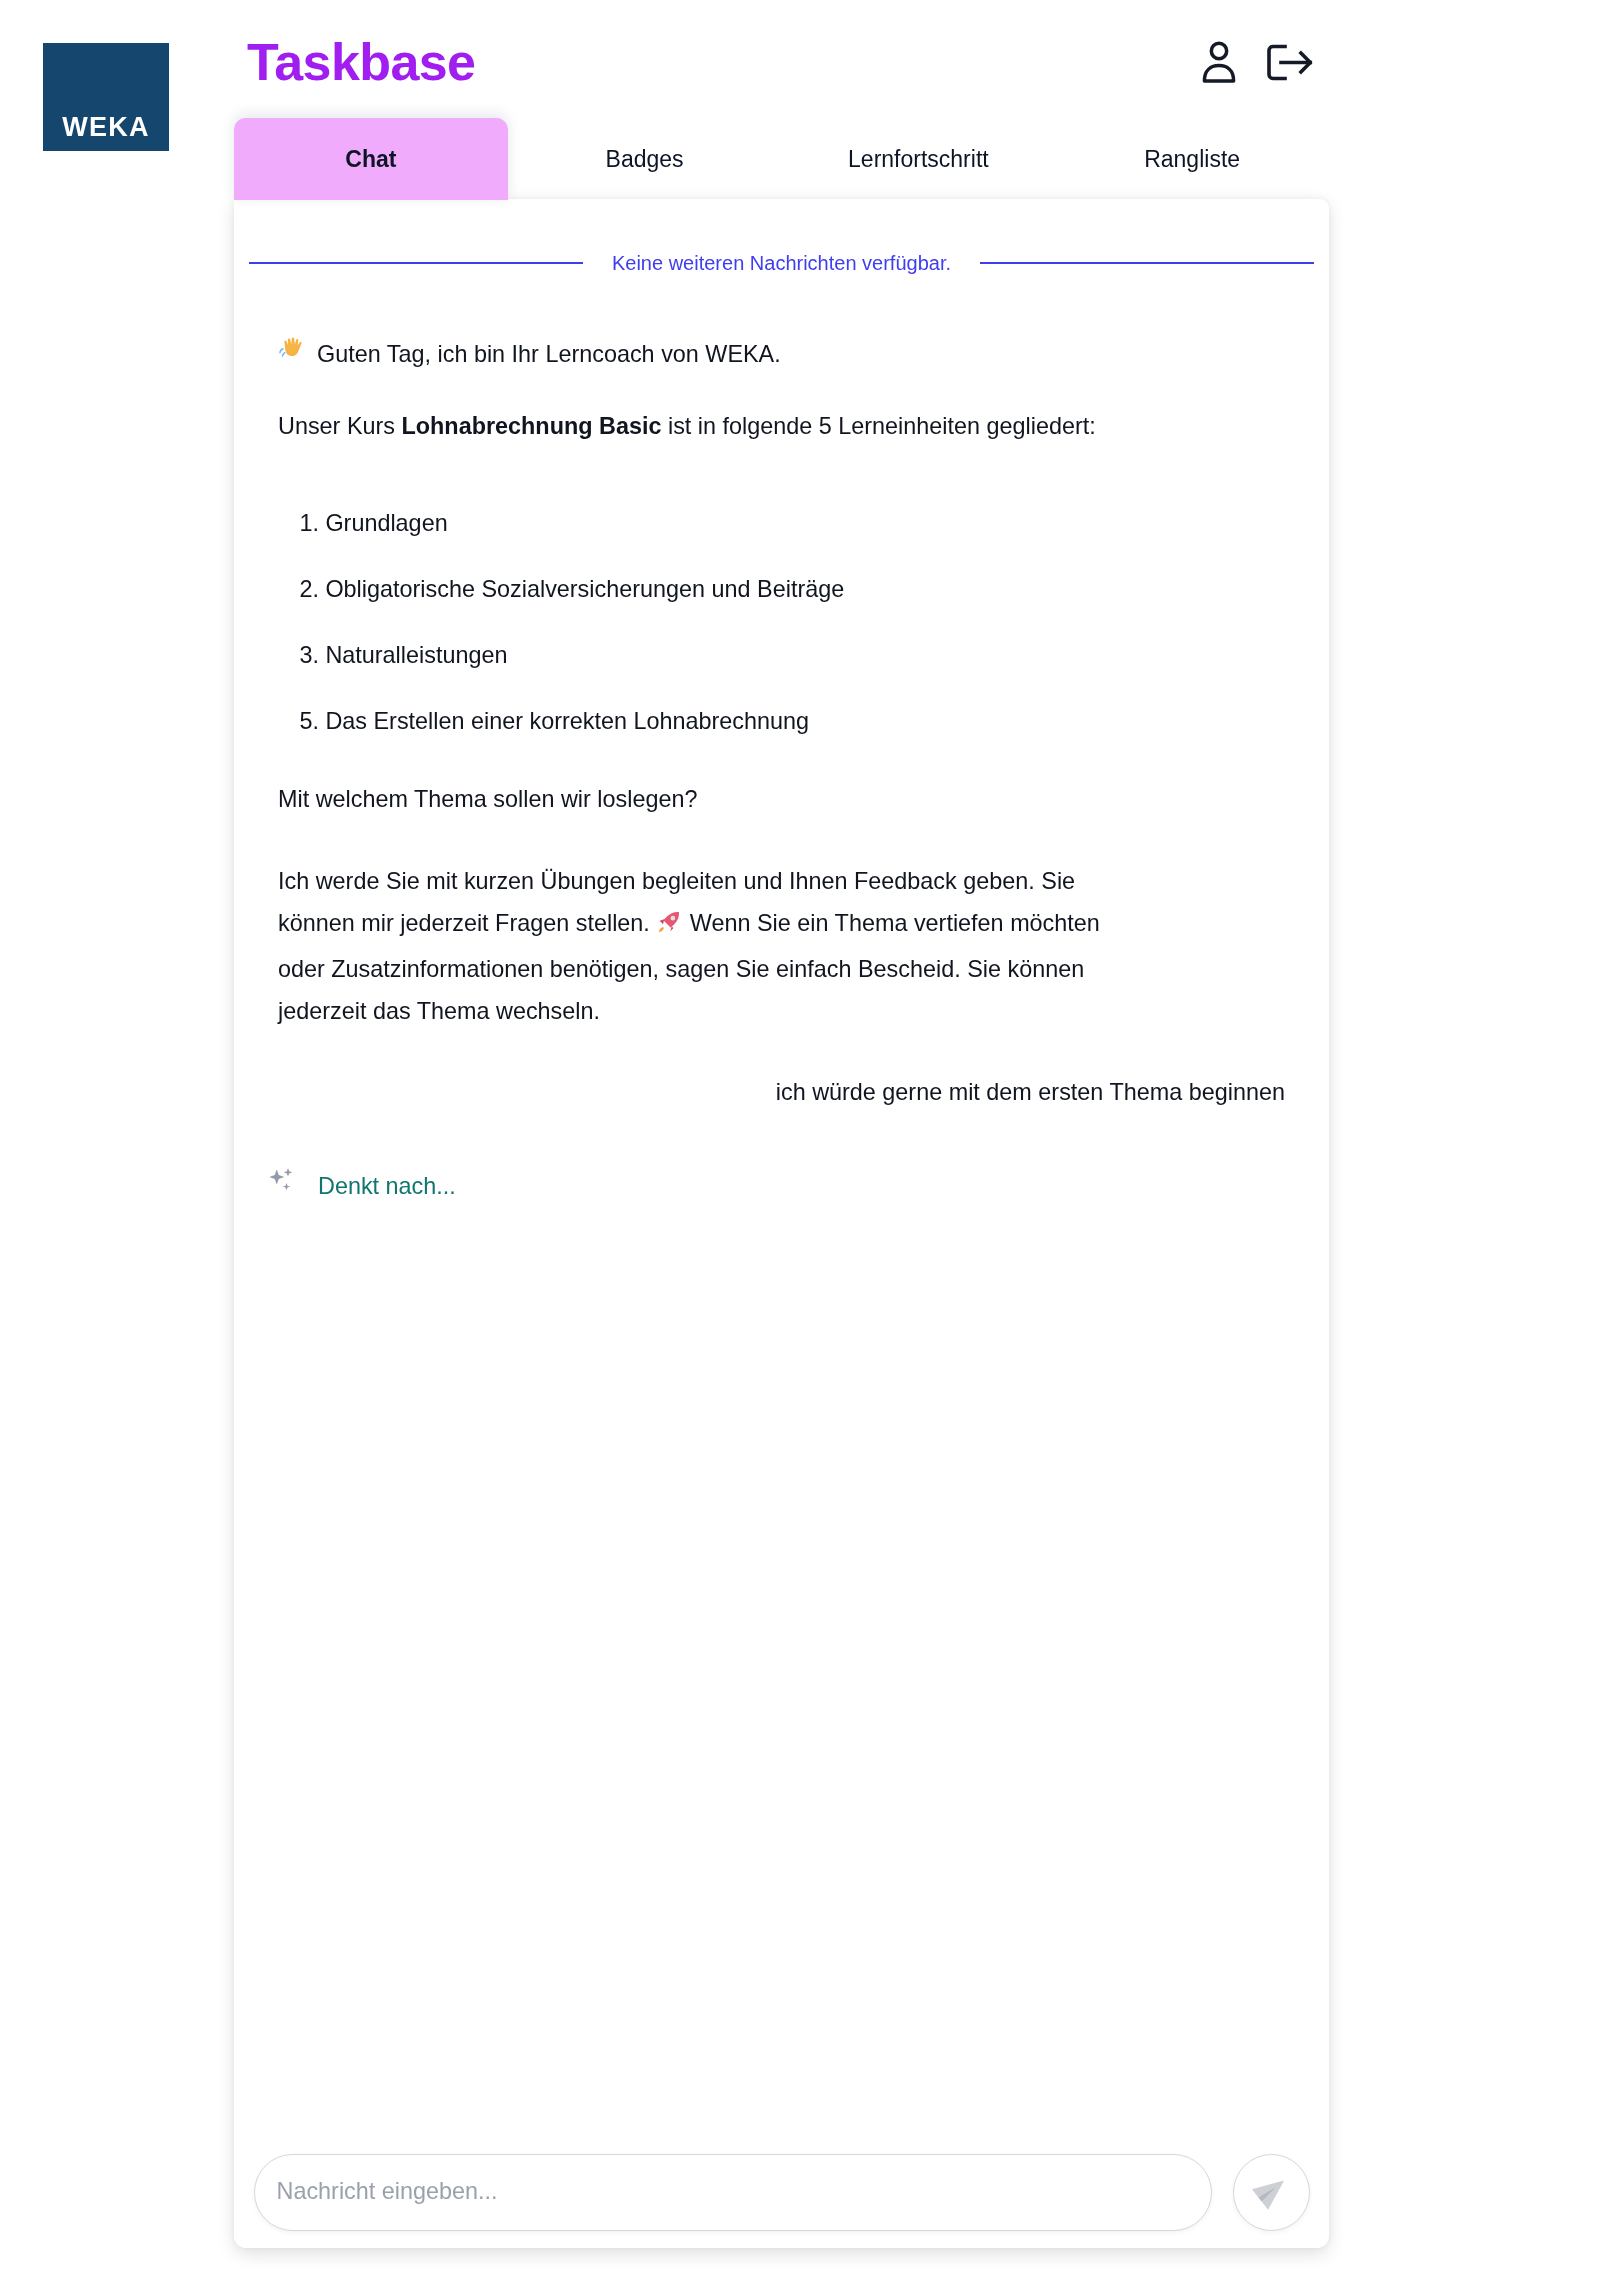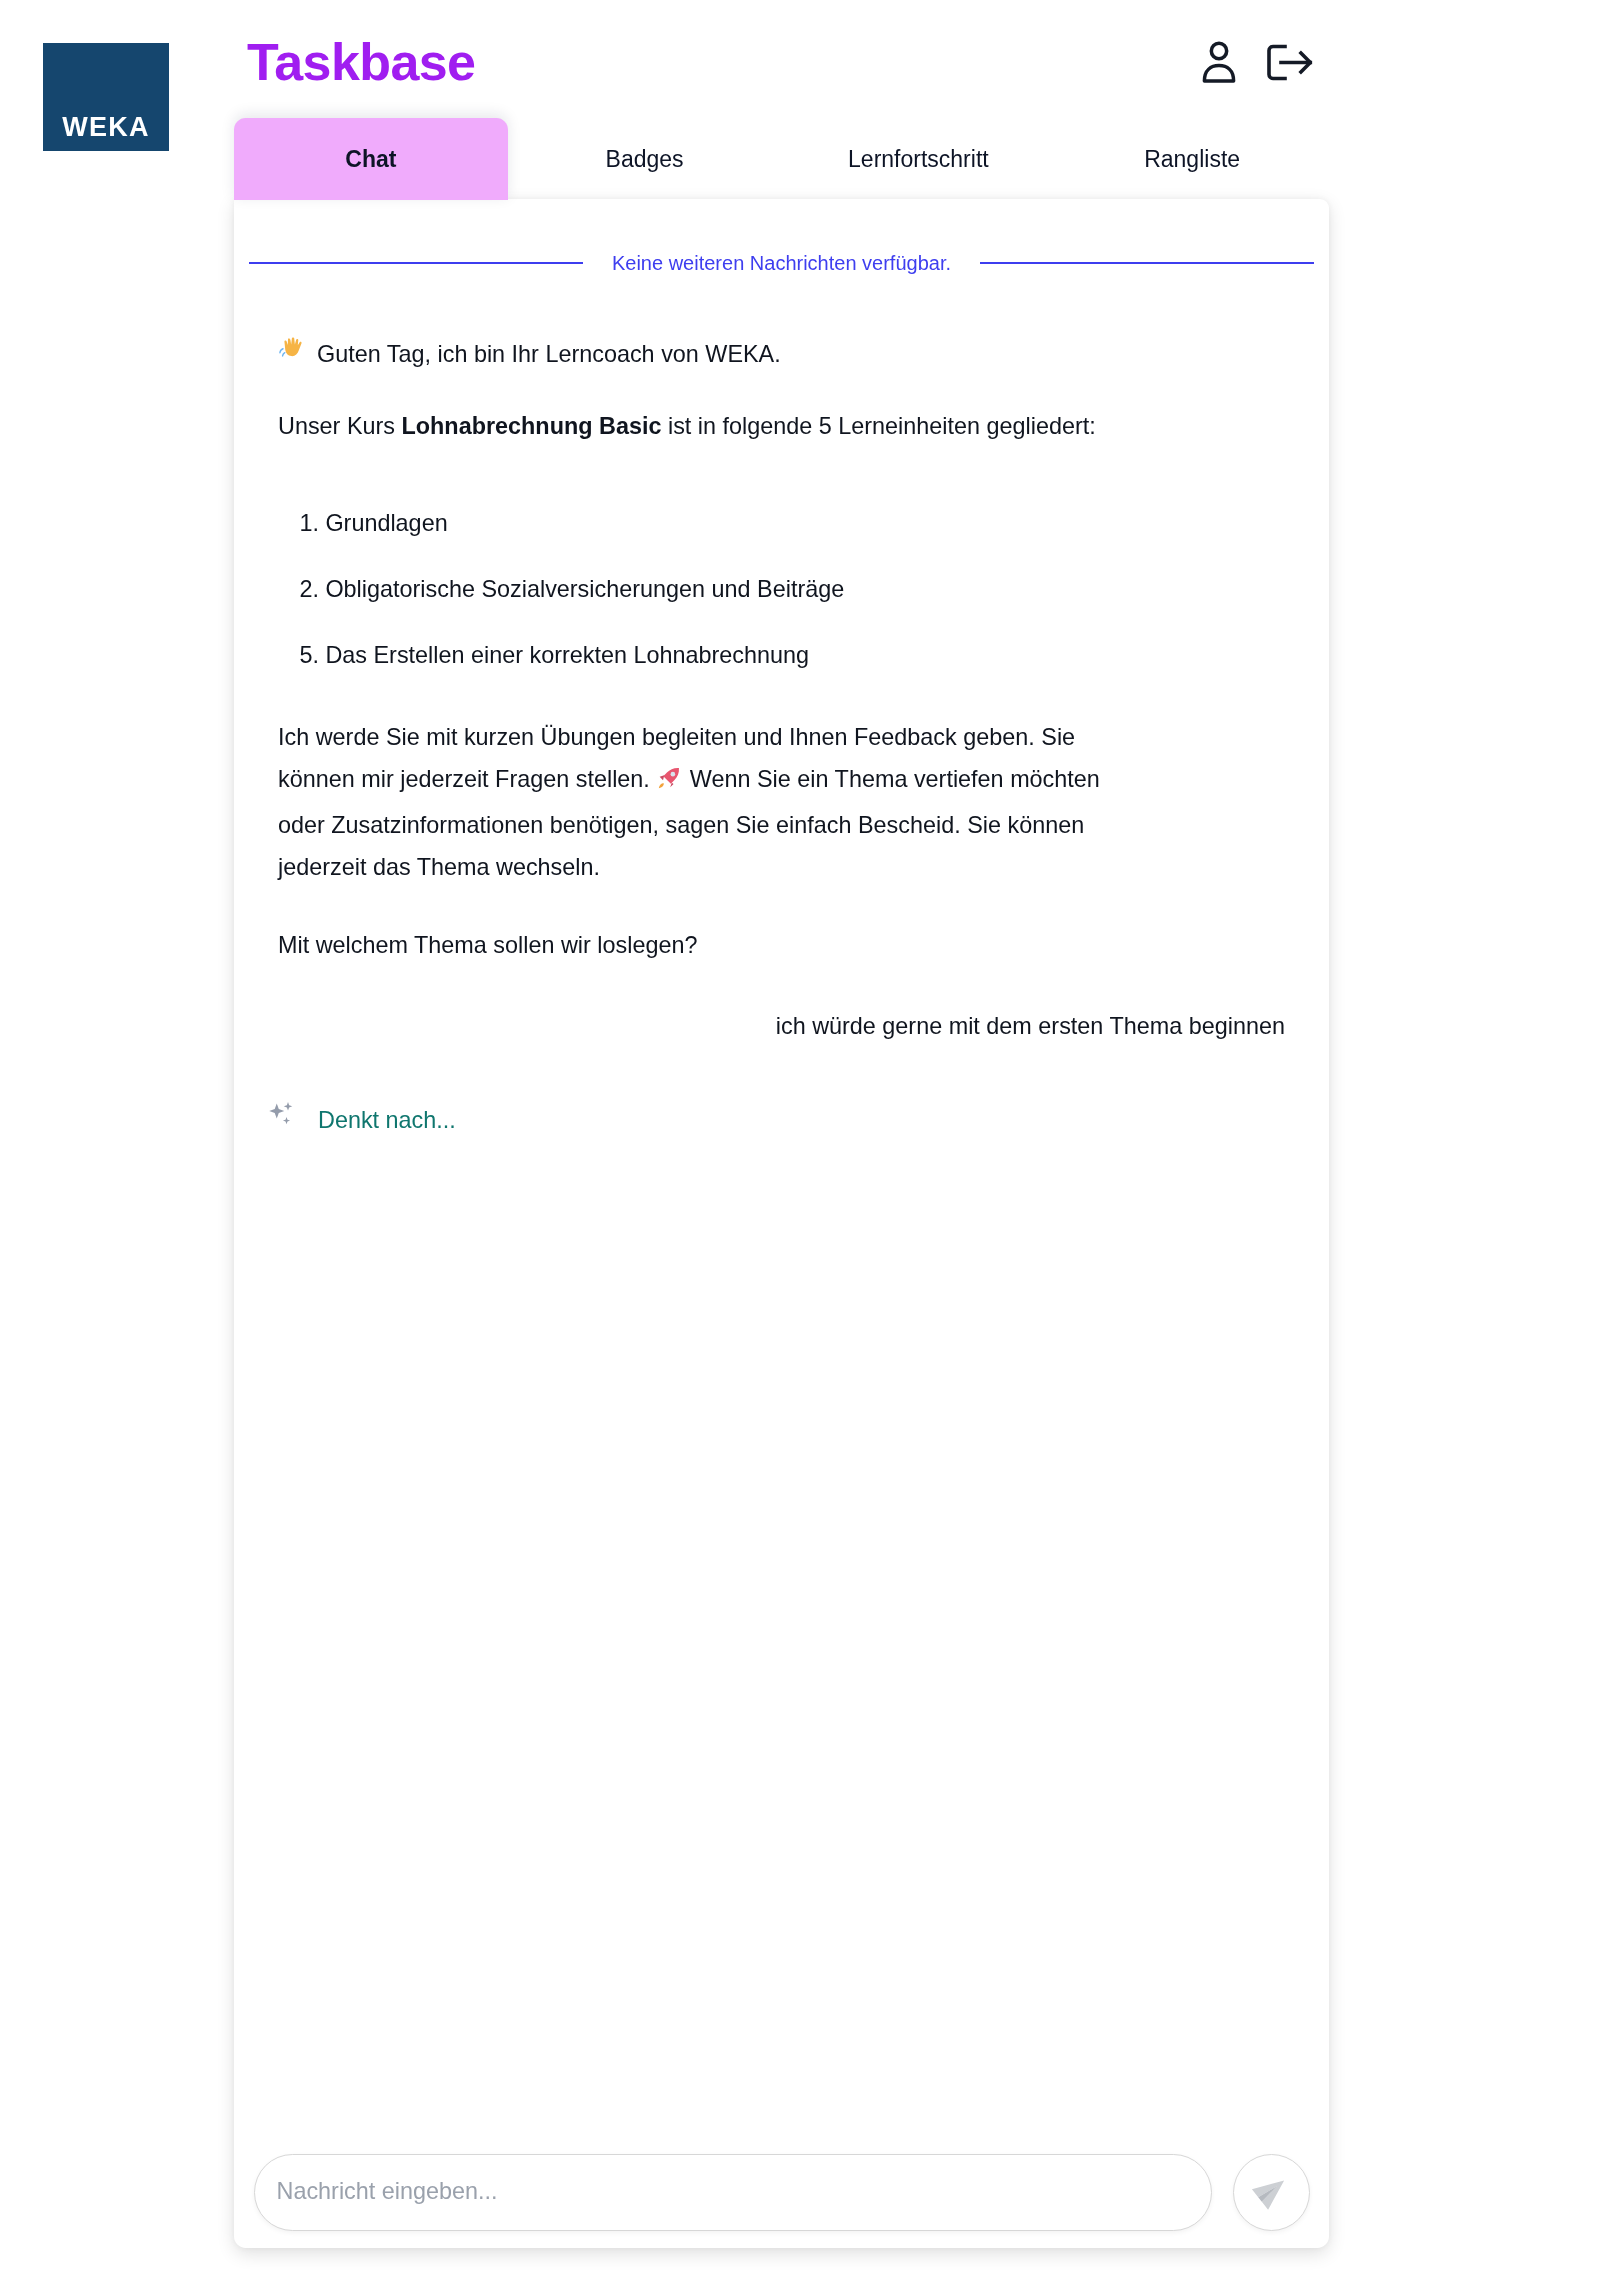--- a/index.html
+++ b/index.html
@@ -127,35 +127,36 @@
         </svg>
       </span>
       <span>Guten Tag, ich bin Ihr Lerncoach von WEKA.</span>
     </div>
 
     <div class="msg"><span>Unser Kurs </span><b>Lohnabrechnung Basic</b><span> ist in folgende 5 Lerneinheiten gegliedert:</span></div>
 
     <ol class="units">
       <li><span class="num">1.</span><span>Grundlagen</span></li>
       <li><span class="num">2.</span><span>Obligatorische Sozialversicherungen und Beiträge</span></li>
+      <li><span class="num">3.</span><span>Naturalleistungen</span></li>
       <li><span class="num">5.</span><span>Das Erstellen einer korrekten Lohnabrechnung</span></li>
     </ol>
+
+    <div class="msg question">Mit welchem Thema sollen wir loslegen?</div>
 
     <div class="msg para"><span>Ich werde Sie mit kurzen Übungen begleiten und Ihnen Feedback geben. Sie können mir jederzeit Fragen stellen.</span>
       <span class="emoji">
         <svg width="27" height="27" viewBox="0 0 40 40">
           <path fill="#e8566f" d="M34 6c-7-.6-13.4 2.2-17.8 6.6l-5.4 5.4 11.2 11.2 5.4-5.4C31.8 19.4 34.6 13 34 6z"></path>
           <circle cx="25" cy="15" r="3.4" fill="#d9e2ec"></circle>
           <path fill="#c94a62" d="M12.2 16.6 5.4 19l5 5zM23.4 27.8 21 34.6l5-5z"></path>
           <path fill="#f2a33c" d="M11.5 28.5c-2.6-.2-6 1.2-7.3 7.3 6.1-1.3 7.5-4.7 7.3-7.3z"></path>
         </svg>
       </span>
       <span>Wenn Sie ein Thema vertiefen möchten oder Zusatzinformationen benötigen, sagen Sie einfach Bescheid. Sie können jederzeit das Thema wechseln.</span></div>
-
-    <div class="msg question">Mit welchem Thema sollen wir loslegen?</div>
 
     <div class="user-row">
       <span>ich würde gerne mit dem ersten Thema beginnen</span>
     </div>
 
     <div class="thinking">
       <span>
         <svg width="30" height="30" viewBox="0 0 40 40" fill="#949cab">
           <path d="M13 6l2.7 7.3L23 16l-7.3 2.7L13 26l-2.7-7.3L3 16l7.3-2.7z"></path>
           <path d="M28 4l1.5 4.2L33.7 9.7 29.5 11.2 28 15.4l-1.5-4.2-4.2-1.5 4.2-1.5z"></path>

